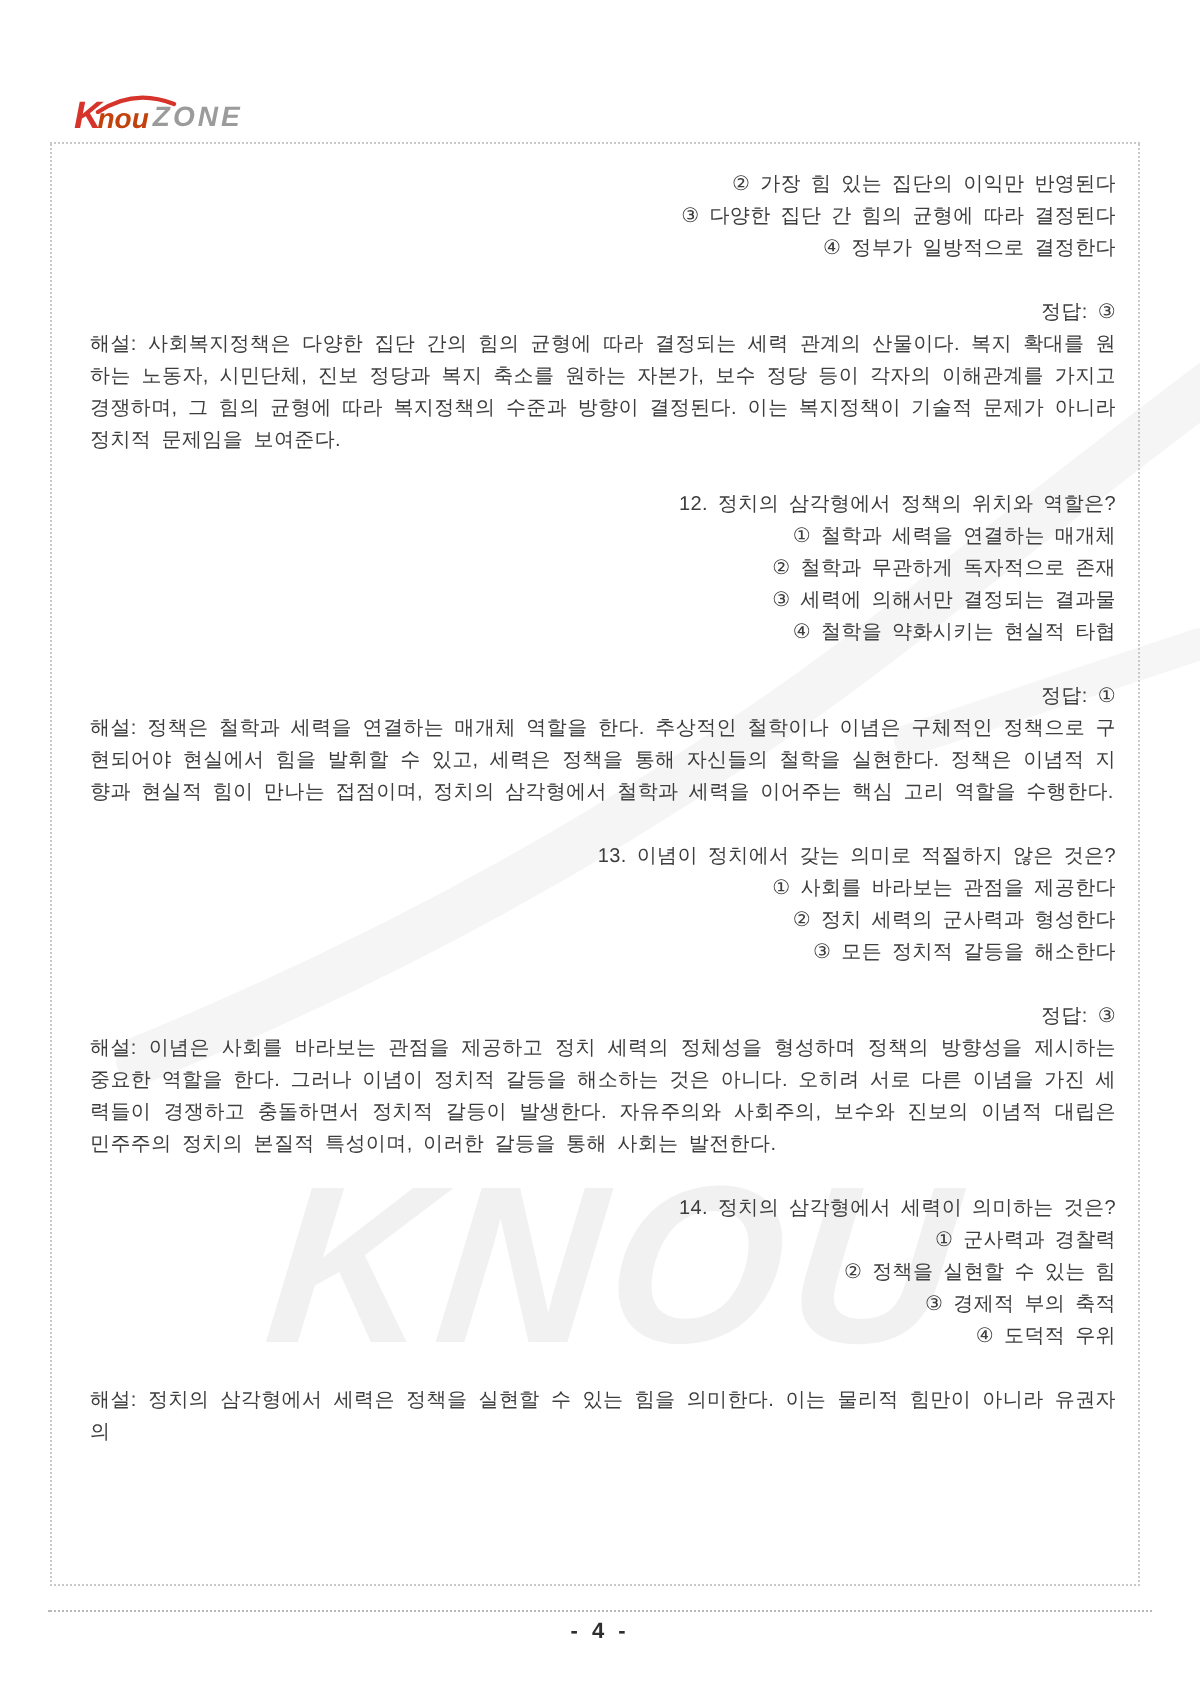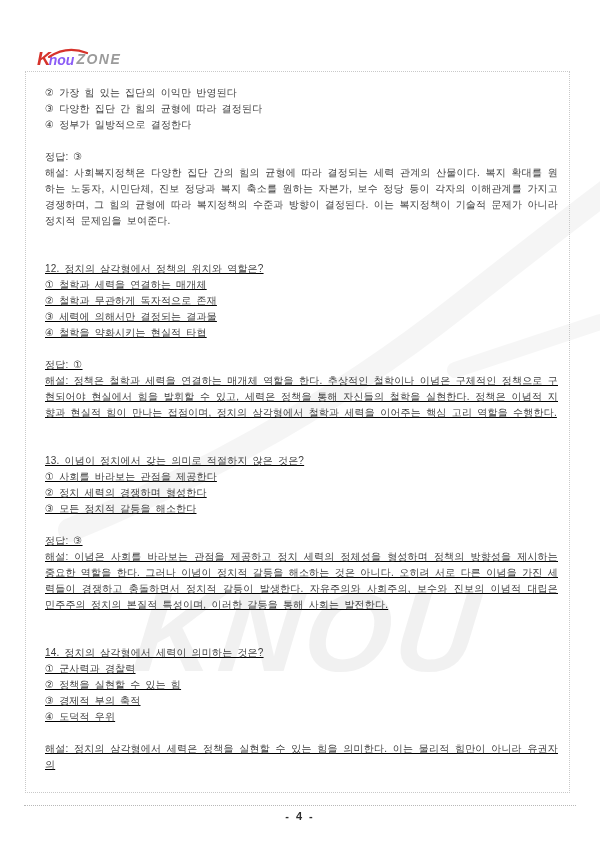--- a/index.html
+++ b/index.html
@@ -26,42 +26,42 @@
   .logo {
     position: absolute; left: 37px; top: 48px; height: 22px; z-index: 3;
     white-space: nowrap;
   }
   .logo-k {
     font-size: 19px; font-weight: bold; font-style: italic;
     color: #d6332b; letter-spacing: -1px;
   }
   .logo-nou {
     font-size: 14px; font-weight: bold; font-style: italic;
-    color: #8b5cf6; letter-spacing: 0px; position: relative; left: -1px;
+    color: #c2410c; letter-spacing: 0px; position: relative; left: -1px;
   }
   .logo-zone {
     font-size: 14px; font-style: italic; font-weight: bold;
     color: #9b9b9b; letter-spacing: 1.5px; position: relative; left: 1px; top: -1px;
   }
   .logo-swoosh { position: absolute; left: 10px; top: -4px; }
 
   
   .content-box {
     position: absolute; left: 25px; top: 71px; z-index: 1;
     width: 545px; height: 722px;
     border: 1px dotted #c9c9c9;
     box-sizing: border-box;
     padding: 13px 11px 0 19px;
   }
   .line {
     font-size: 10px; line-height: 16px; color: #3d3d3d;
-    letter-spacing: 0.2px; word-spacing: 2px; white-space: nowrap;
+    letter-spacing: 0.2px; word-spacing: 2px; white-space: nowrap; text-align: right;
   }
   .gap { height: 16px; }
-  .question-block { margin-top: 32px; text-decoration: underline; }
+  .question-block { margin-top: 16px; }
   .explain {
     font-size: 10px; line-height: 16px; color: #3d3d3d;
     letter-spacing: 0.2px; word-spacing: 2.2px;
     text-align: justify;
   }
 
   
   .footer-divider {
     position: absolute; left: 24px; top: 805px; width: 552px; z-index: 1;
     border-top: 1px dotted #b8b8b8;
@@ -110,21 +110,21 @@
       <div class="line">③ 세력에 의해서만 결정되는 결과물</div>
       <div class="line">④ 철학을 약화시키는 현실적 타협</div>
       <div class="gap"></div>
       <div class="line">정답: ①</div>
       <div class="explain">해설: 정책은 철학과 세력을 연결하는 매개체 역할을 한다. 추상적인 철학이나 이념은 구체적인 정책으로 구현되어야 현실에서 힘을 발휘할 수 있고, 세력은 정책을 통해 자신들의 철학을 실현한다. 정책은 이념적 지향과 현실적 힘이 만나는 접점이며, 정치의 삼각형에서 철학과 세력을 이어주는 핵심 고리 역할을 수행한다.</div>
     </div>
 
     <div class="question-block">
       <div class="line">13. 이념이 정치에서 갖는 의미로 적절하지 않은 것은?</div>
       <div class="line">① 사회를 바라보는 관점을 제공한다</div>
-      <div class="line">② 정치 세력의 경쟁하며 형성한다</div>
+      <div class="line">② 정치 세력의 군사력과 형성한다</div>
       <div class="line">③ 모든 정치적 갈등을 해소한다</div>
       <div class="gap"></div>
       <div class="line">정답: ③</div>
       <div class="explain">해설: 이념은 사회를 바라보는 관점을 제공하고 정치 세력의 정체성을 형성하며 정책의 방향성을 제시하는 중요한 역할을 한다. 그러나 이념이 정치적 갈등을 해소하는 것은 아니다. 오히려 서로 다른 이념을 가진 세력들이 경쟁하고 충돌하면서 정치적 갈등이 발생한다. 자유주의와 사회주의, 보수와 진보의 이념적 대립은 민주주의 정치의 본질적 특성이며, 이러한 갈등을 통해 사회는 발전한다.</div>
     </div>
 
     <div class="question-block">
       <div class="line">14. 정치의 삼각형에서 세력이 의미하는 것은?</div>
       <div class="line">① 군사력과 경찰력</div>
       <div class="line">② 정책을 실현할 수 있는 힘</div>

